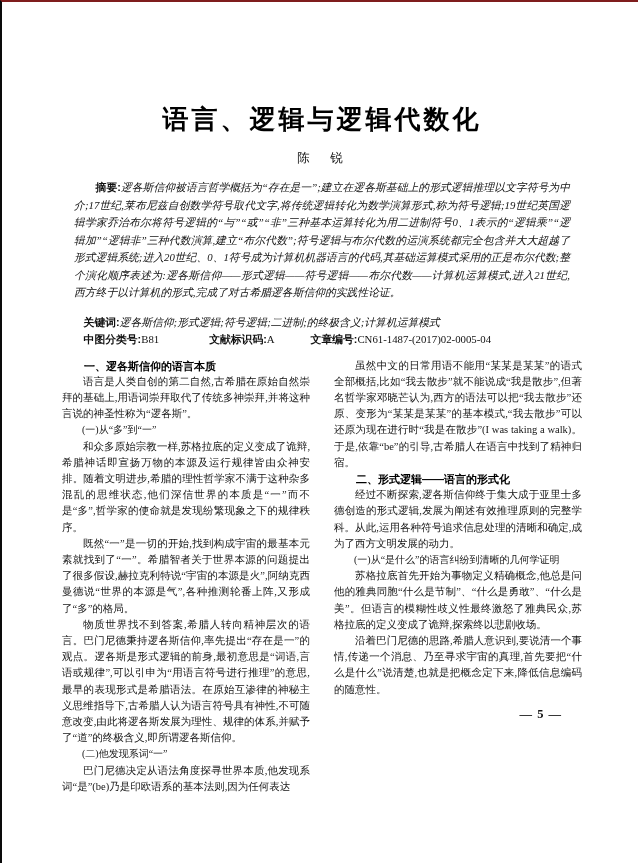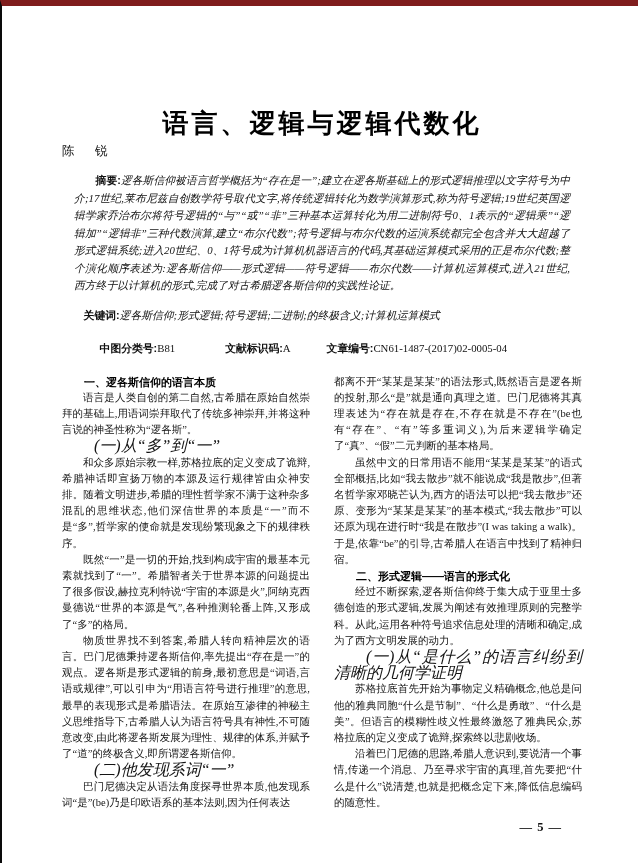--- a/index.html
+++ b/index.html
@@ -1,58 +1,58 @@
 <!DOCTYPE html>
 <html><head>
 <meta charset="utf-8">
 <style>
   html,body{margin:0;padding:0;background:#ffffff;}
   .sheet{
     position:relative;width:638px;height:863px;background:#fff;
-    box-sizing:border-box;border-top:6px solid #7f1d1d;border-left:2px solid #0a0a0a;
+    box-sizing:border-box;border-top:2px solid #7f1d1d;border-left:2px solid #0a0a0a;
     overflow:hidden;color:#111;
     font-family:"Liberation Serif","DejaVu Serif",serif;
   }
   .content{position:absolute;left:60px;top:0;width:520px;}
   .title{
     margin:100px 0 0;text-align:center;font-weight:bold;font-size:26px;
     letter-spacing:3px;color:#000;font-family:"Liberation Serif",serif;
   }
   .subtitle{
     margin-top:12px;text-align:center;font-style:italic;font-weight:bold;
     font-size:14px;letter-spacing:1px;
   }
-  .author{margin-top:2px;text-align:left;font-size:12.5px;letter-spacing:4px;}
+  .author{margin-top:13px;text-align:center;font-size:12.5px;letter-spacing:4px;}
   .abstract{
     margin-top:12px;font-size:10.8px;line-height:17.5px;text-align:justify;
     font-style:italic;
   }
   .abstract .first{text-indent:2em;margin:12px;}
   .lbl{
     font-style:normal;font-weight:bold;
     font-family:"Liberation Sans","DejaVu Sans",sans-serif;font-size:10.8px;
   }
   .kwline{margin:0;text-indent:2em;}
   .metaline{
-    margin:16px;text-indent:2em;font-style:normal;font-size:10.8px;line-height:17.5px;
+    margin:0;text-indent:2em;font-style:normal;font-size:10.8px;line-height:17.5px;
   }
   .metaline .mi1{margin-right:50px;}
   .metaline .mi2{margin-right:36px;}
-  .columns{display:flex;gap:24px;}
+  .columns{display:flex;gap:24px;margin-top:9px;}
   .col{
     width:252px;font-size:10.5px;line-height:16.2px;text-align:justify;color:#141414;
   }
   .col p{margin:0;text-indent:2em;}
   .col p.cont{text-indent:0;}
   .col .h{
     margin:0;font-weight:bold;text-indent:2em;font-size:11px;line-height:16.2px;
     font-family:"Liberation Sans","DejaVu Sans",sans-serif;color:#000;
   }
   .col .sh{
-    margin:0;font-style:italic;text-indent:2em;font-size:16px;line-height:16.2px;
+    margin:0;text-indent:2em;font-size:10px;line-height:16.2px;
   }
   .pagenum{
     text-align:right;margin:8px 20px 0 0;font-weight:bold;font-size:12.5px;
     letter-spacing:1px;
   }
 </style>
 </head>
 <body>
 
 <div class="sheet">
@@ -72,21 +72,20 @@
         <div class="h">一、逻各斯信仰的语言本质</div>
         <p>语言是人类自创的第二自然,古希腊在原始自然崇拜的基础上,用语词崇拜取代了传统多神崇拜,并将这种言说的神圣性称为“逻各斯”。</p>
         <div class="sh">(一)从“多”到“一”</div>
         <p>和众多原始宗教一样,苏格拉底的定义变成了诡辩,希腊神话即宣扬万物的本源及运行规律皆由众神安排。随着文明进步,希腊的理性哲学家不满于这种杂多混乱的思维状态,他们深信世界的本质是“一”而不是“多”,哲学家的使命就是发现纷繁现象之下的规律秩序。</p>
         <p>既然“一”是一切的开始,找到构成宇宙的最基本元素就找到了“一”。希腊智者关于世界本源的问题提出了很多假设,赫拉克利特说“宇宙的本源是火”,阿纳克西曼德说“世界的本源是气”,各种推测轮番上阵,又形成了“多”的格局。</p>
         <p>物质世界找不到答案,希腊人转向精神层次的语言。巴门尼德秉持逻各斯信仰,率先提出“存在是一”的观点。逻各斯是形式逻辑的前身,最初意思是“词语,言语或规律”,可以引申为“用语言符号进行推理”的意思,最早的表现形式是希腊语法。在原始互渗律的神秘主义思维指导下,古希腊人认为语言符号具有神性,不可随意改变,由此将逻各斯发展为理性、规律的体系,并赋予了“道”的终极含义,即所谓逻各斯信仰。</p>
         <div class="sh">(二)他发现系词“一”</div>
         <p>巴门尼德决定从语法角度探寻世界本质,他发现系词“是”(be)乃是印欧语系的基本法则,因为任何表达</p>
       </div>
       <div class="col">
-        <p class="cont">都离不开“某某是某某”的语法形式,既然语言是逻各斯的投射,那么“是”就是通向真理之道。巴门尼德将其真理表述为“存在就是存在,不存在就是不存在”(be也有“存在”、“有”等多重词义),为后来逻辑学确定了“真”、“假”二元判断的基本格局。</p>
         <p>虽然中文的日常用语不能用“某某是某某”的语式全部概括,比如“我去散步”就不能说成“我是散步”,但著名哲学家邓晓芒认为,西方的语法可以把“我去散步”还原、变形为“某某是某某”的基本模式,“我去散步”可以还原为现在进行时“我是在散步”(I was taking a walk)。于是,依靠“be”的引导,古希腊人在语言中找到了精神归宿。</p>
         <div class="h">二、形式逻辑——语言的形式化</div>
         <p>经过不断探索,逻各斯信仰终于集大成于亚里士多德创造的形式逻辑,发展为阐述有效推理原则的完整学科。从此,运用各种符号追求信息处理的清晰和确定,成为了西方文明发展的动力。</p>
         <div class="sh">(一)从“是什么”的语言纠纷到清晰的几何学证明</div>
         <p>苏格拉底首先开始为事物定义精确概念,他总是问他的雅典同胞“什么是节制”、“什么是勇敢”、“什么是美”。但语言的模糊性歧义性最终激怒了雅典民众,苏格拉底的定义变成了诡辩,探索终以悲剧收场。</p>
         <p>沿着巴门尼德的思路,希腊人意识到,要说清一个事情,传递一个消息、乃至寻求宇宙的真理,首先要把“什么是什么”说清楚,也就是把概念定下来,降低信息编码的随意性。</p>
         <div class="pagenum">— 5 —</div>
       </div>
     </div>
 

